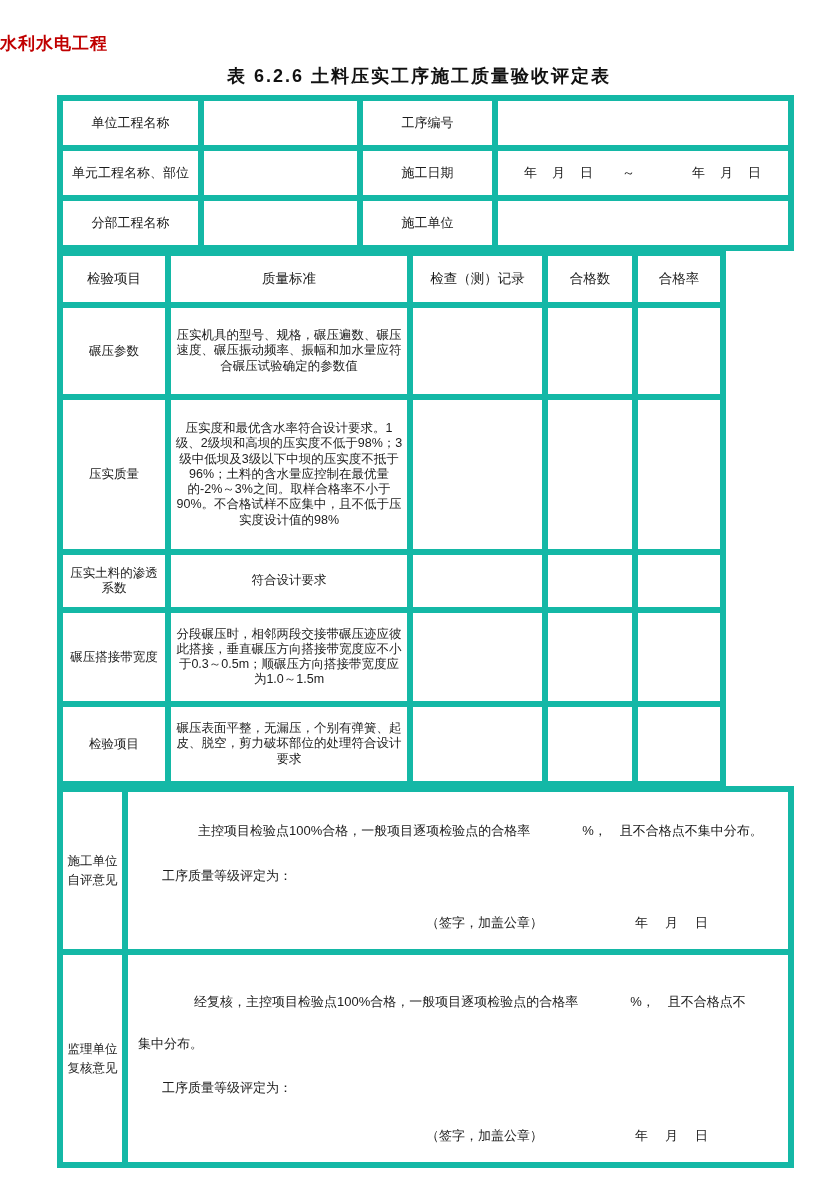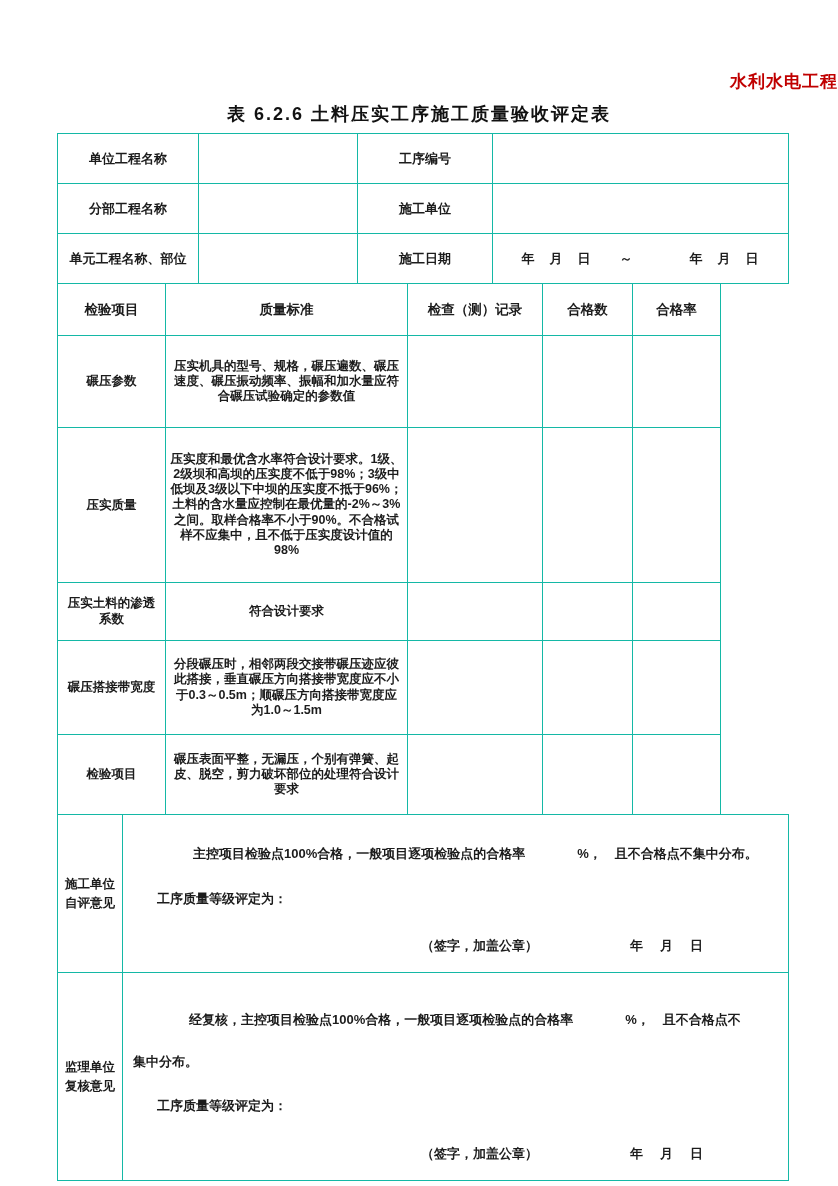--- a/index.html
+++ b/index.html
@@ -9,22 +9,22 @@
     color: #1c1c1c;
   }
   .page {
     position: relative;
     width: 838px;
     height: 1186px;
     background: #ffffff;
     overflow: hidden;
   }
   .doc-header {
-    padding-top: 70px;
-    text-align: right;
+    padding-top: 32px;
+    text-align: left;
     font-size: 17px;
     font-weight: bold;
     color: #c00000;
     letter-spacing: 1px;
   }
   .doc-title {
     margin-top: 9px;
     text-align: center;
     font-size: 18px;
     font-weight: bold;
@@ -33,22 +33,22 @@
   }
   table {
     border-collapse: collapse;
     table-layout: fixed;
     margin-left: 57px;
     width: 637px;
   }
   .t-info { margin-top: 7px; }
   .t-main, .t-op { margin-top: -1px; }
   td, th {
-    border: 1px solid #14b8a6;
-    font-weight: bold;
+    border: 6px solid #14b8a6;
+    font-weight: normal;
     font-size: 12.5px;
     color: #1c1c1c;
     text-align: center;
     vertical-align: middle;
     padding: 2px 3px;
     overflow: hidden;
   }
   
   .t-info td { height: 50px; font-size: 13px; }
   .t-info .c1 { width: 141px; }
@@ -111,30 +111,30 @@
 
   <table class="t-info">
     <tbody>
         <tr>
       <td class="c1">单位工程名称</td>
       <td class="c2"></td>
       <td class="c3">工序编号</td>
       <td class="c4"></td>
     </tr>
     <tr>
+      <td class="c1">单元工程名称、部位</td>
+      <td class="c2"></td>
+      <td class="c3">施工日期</td>
+      <td class="c4 date-val">年　月　日　　～　　　　年　月　日</td>
+    </tr>
+    <tr>
       <td class="c1">分部工程名称</td>
       <td class="c2"></td>
       <td class="c3">施工单位</td>
       <td class="c4"></td>
-    </tr>
-    <tr>
-      <td class="c1">单元工程名称、部位</td>
-      <td class="c2"></td>
-      <td class="c3">施工日期</td>
-      <td class="c4 date-val">年　月　日　　～　　　　年　月　日</td>
     </tr>
   </tbody>
     </table>
 
   <table class="t-main">
     <tbody>
         <tr>
       <th colspan="2"><span>项次</span></th>
       <th class="mc3">检验项目</th>
       <th class="mc4">质量标准</th>

